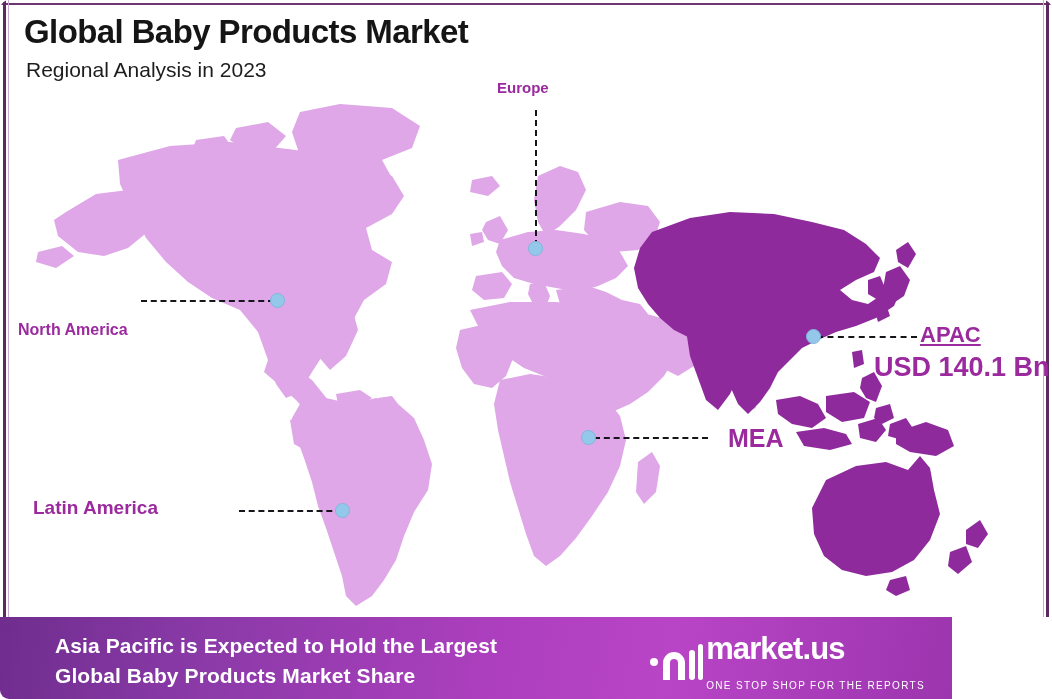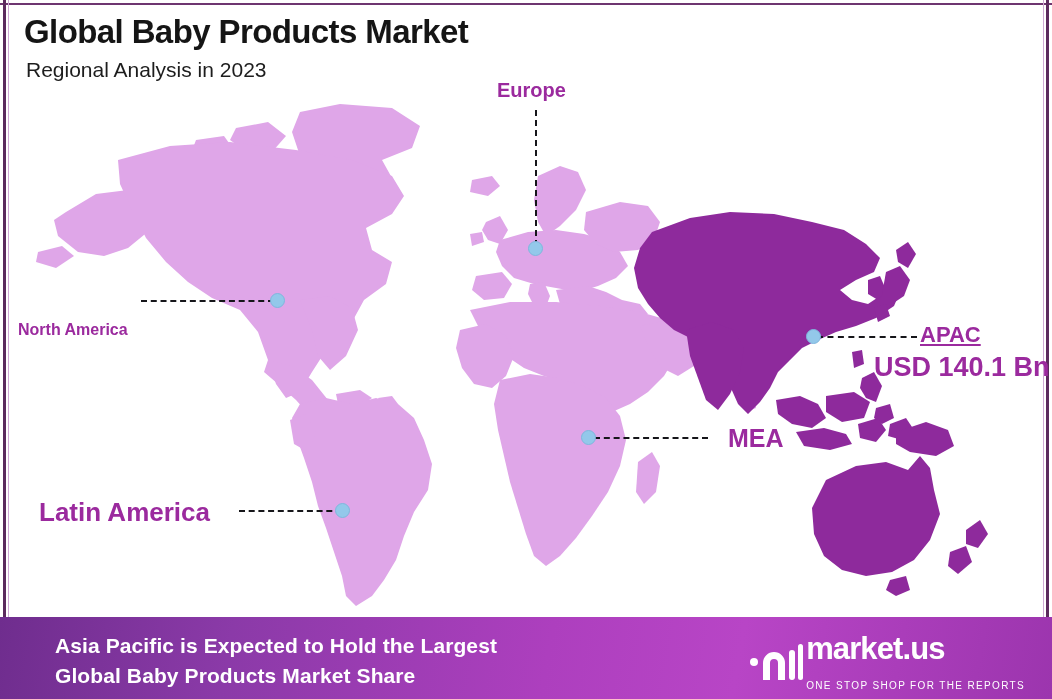--- a/index.html
+++ b/index.html
@@ -10,20 +10,21 @@
   body {
     font-family: "Liberation Sans", sans-serif;
   }
   #infographic {
     position: relative;
     width: 1052px;
     height: 699px;
     background: #ffffff;
     overflow: hidden;
     box-sizing: border-box;
+    border-radius: 9px;
   }
   
   .frame-left {
     position: absolute;
     left: 3px; top: 0; width: 3px; height: 617px;
     background: #5c2a5e;
   }
   .frame-left2 {
     position: absolute;
     left: 8px; top: 0; width: 1px; height: 617px;
@@ -82,23 +83,23 @@
 
   
   .callout-label {
     position: absolute;
     color: #9b2a9e;
     font-weight: 700;
     white-space: nowrap;
     z-index: 5;
     line-height: 1.18;
   }
-  .lbl-europe      { left: 497px; top: 79px;  font-size: 20px; }
+  .lbl-europe      { left: 497px; top: 79px;  font-size: 15px; }
   .lbl-north       { left: 18px;  top: 321px; font-size: 16px; }
-  .lbl-latin       { left: 39px;  top: 497px; font-size: 26px; }
+  .lbl-latin       { left: 33px;  top: 497px; font-size: 19px; }
   .lbl-mea         { left: 728px; top: 424px; font-size: 25px; }
   .lbl-apac        { left: 920px; top: 322px; font-size: 22px; text-decoration: underline; }
   .lbl-apac-value  { left: 874px; top: 352px; font-size: 27px; }
 
   
   .leader {
     position: absolute;
     z-index: 4;
     border: 0;
   }
@@ -129,21 +130,21 @@
   .dot-na     { left: 270px; top: 293px; }
   .dot-latin  { left: 335px; top: 503px; }
   .dot-mea    { left: 581px; top: 430px; }
   .dot-apac   { left: 806px; top: 329px; }
   .dot-europe { left: 528px; top: 241px; }
 
   
   .banner {
     position: absolute;
     left: 0; bottom: 0;
-    width: 1052px;
+    width: 952px;
     height: 82px;
     background: linear-gradient(100deg, #6f2d8e 0%, #8b3aa8 22%, #ad3fbe 52%, #b845c6 70%, #9c35ae 100%);
     z-index: 10;
   }
   .banner-text {
     position: absolute;
     left: 55px;
     top: 14px;
     color: #ffffff;
     font-size: 21px;

